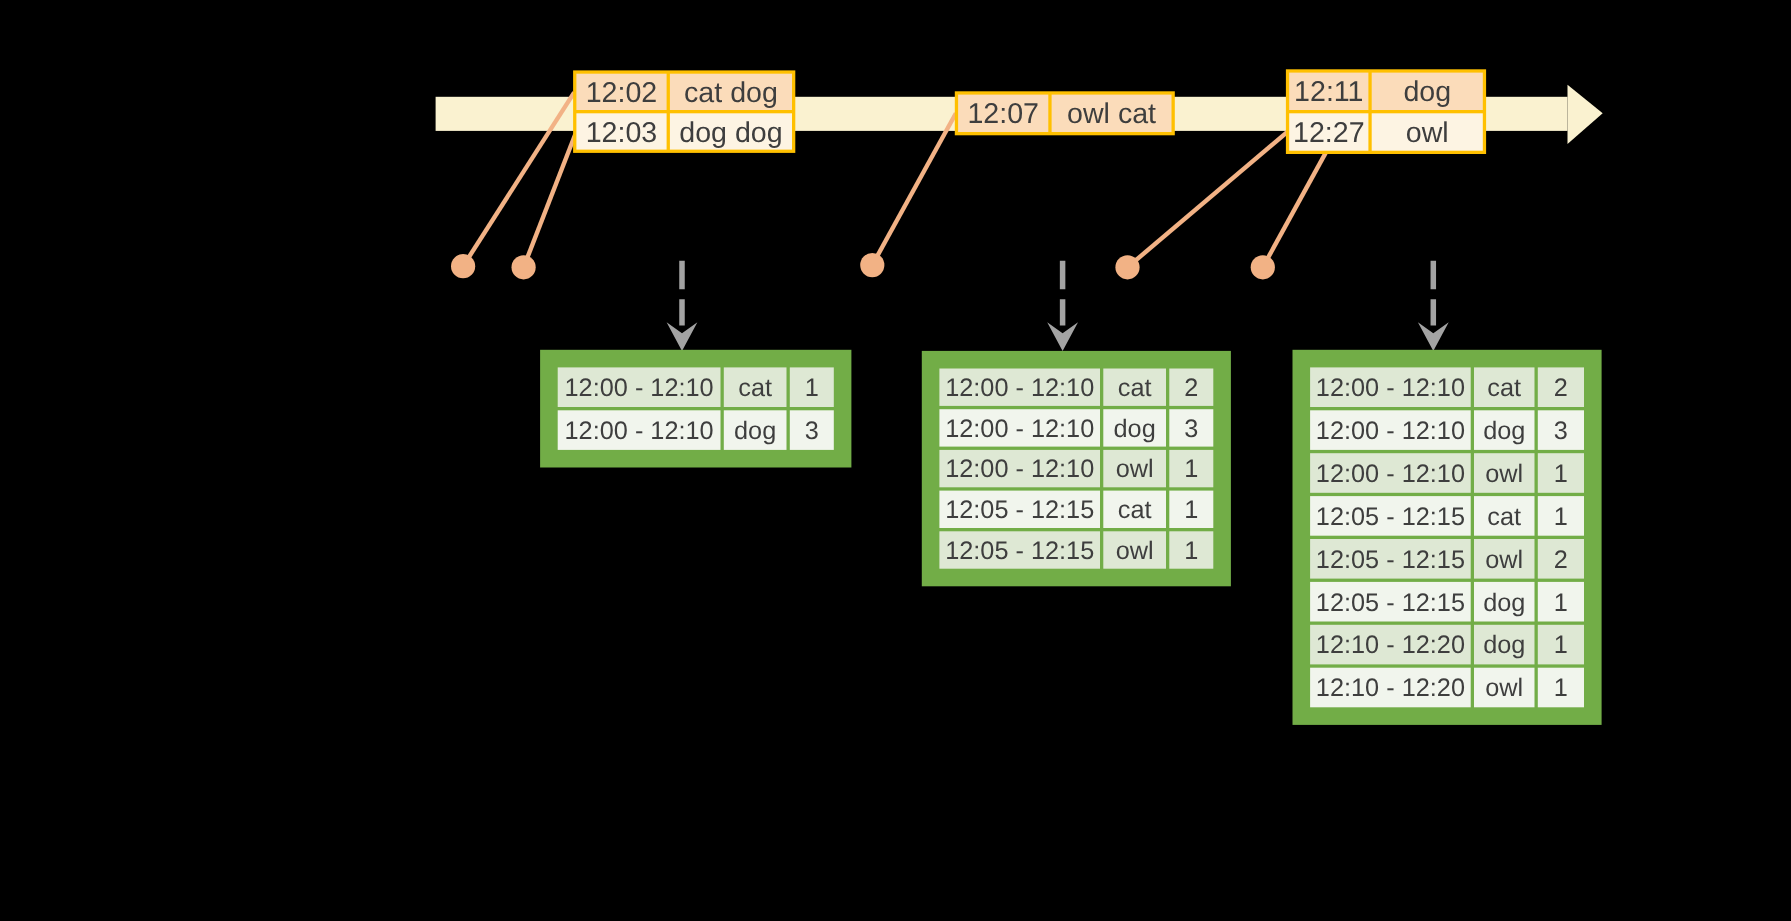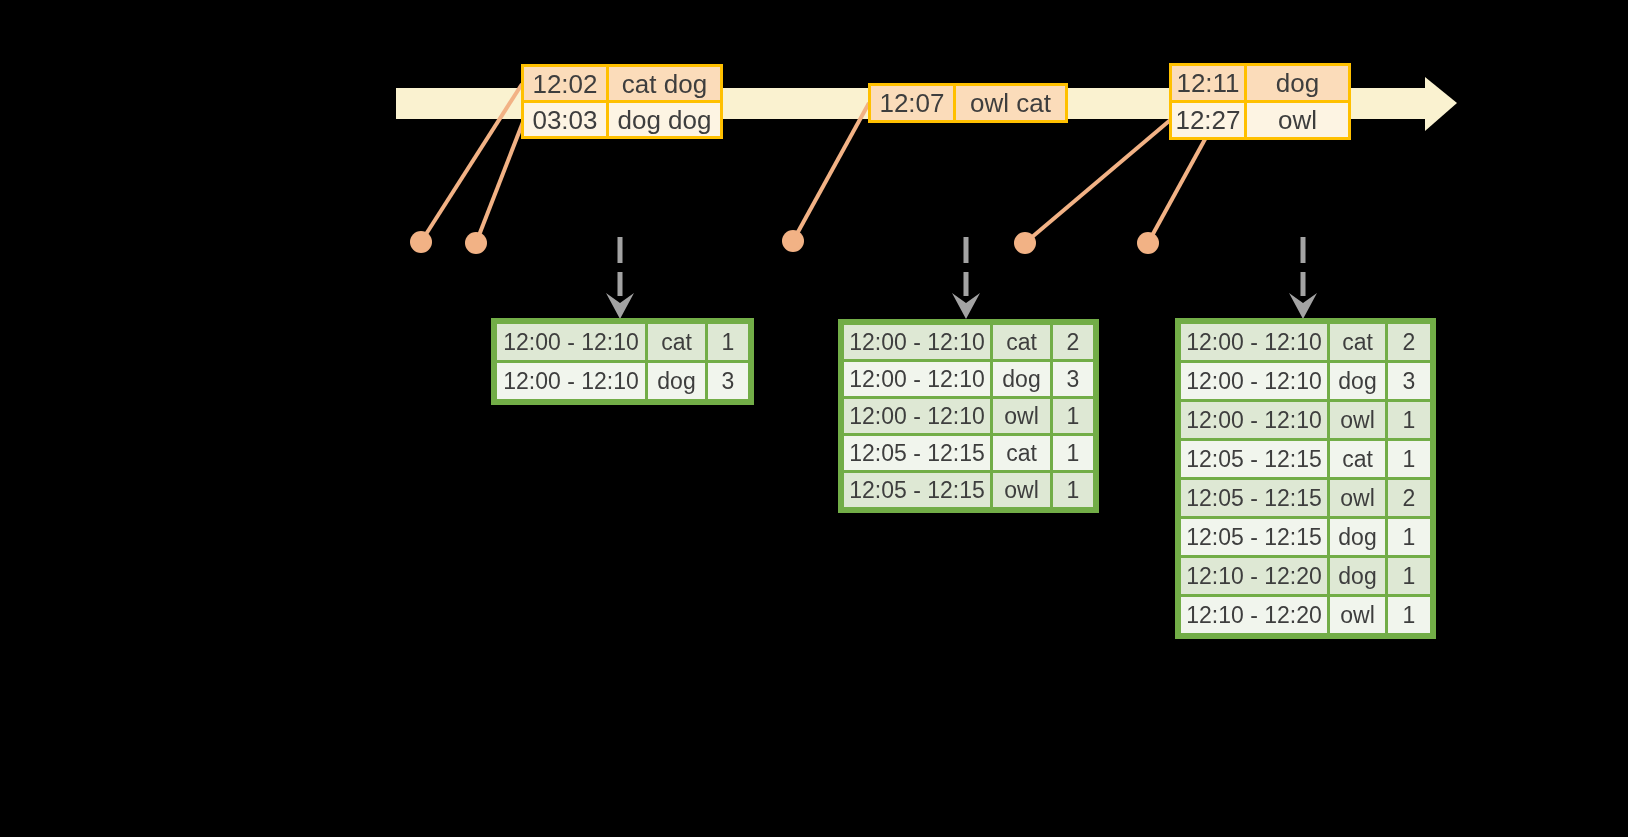--- a/index.html
+++ b/index.html
@@ -28,21 +28,21 @@
   .e-light{background:#FDF4E3;}
   .et1{left:521px;top:64px;grid-template-columns:82px 111px;grid-auto-rows:33px;}
   .et2{left:868px;top:83px;grid-template-columns:82px 109px;grid-auto-rows:34px;}
   .et3{left:1169px;top:63px;grid-template-columns:72px 101px;grid-auto-rows:34px;}
 
   
   .gtable{
     position:absolute;
     display:grid;
     gap:3px;
-    padding:6px;
+    padding:16px;
     background:#72AD47;
   }
   .gtable .cell{
     display:flex;align-items:center;justify-content:center;
     font-size:23px;color:#3E3E3E;line-height:1;
   }
   .g-dark{background:#DEE8D4;}
   .g-light{background:#F1F5ED;}
   .gt1{left:491px;top:318px;grid-template-columns:148px 57px 40px;grid-auto-rows:36px;}
   .gt2{left:838px;top:319px;grid-template-columns:146px 57px 40px;grid-auto-rows:34px;}
@@ -80,21 +80,21 @@
     </g>
     <g>
       <line x1="1303" y1="237" x2="1303" y2="296" stroke="#A3A3A3" stroke-width="5" stroke-dasharray="26 9"></line>
       <polygon points="1289,293 1303,303 1317,293 1303,319" fill="#A3A3A3"></polygon>
     </g>
   </svg>
 
   <div class="etable et1">
     <div class="cell e-dark">12:02</div>
     <div class="cell e-dark">cat dog</div>
-    <div class="cell e-light">03:03</div>
+    <div class="cell e-light">12:03</div>
     <div class="cell e-light">dog dog</div>
   </div>
 
   <div class="etable et2">
     <div class="cell e-dark">12:07</div>
     <div class="cell e-dark">owl cat</div>
   </div>
 
   <div class="etable et3">
     <div class="cell e-dark">12:11</div>

